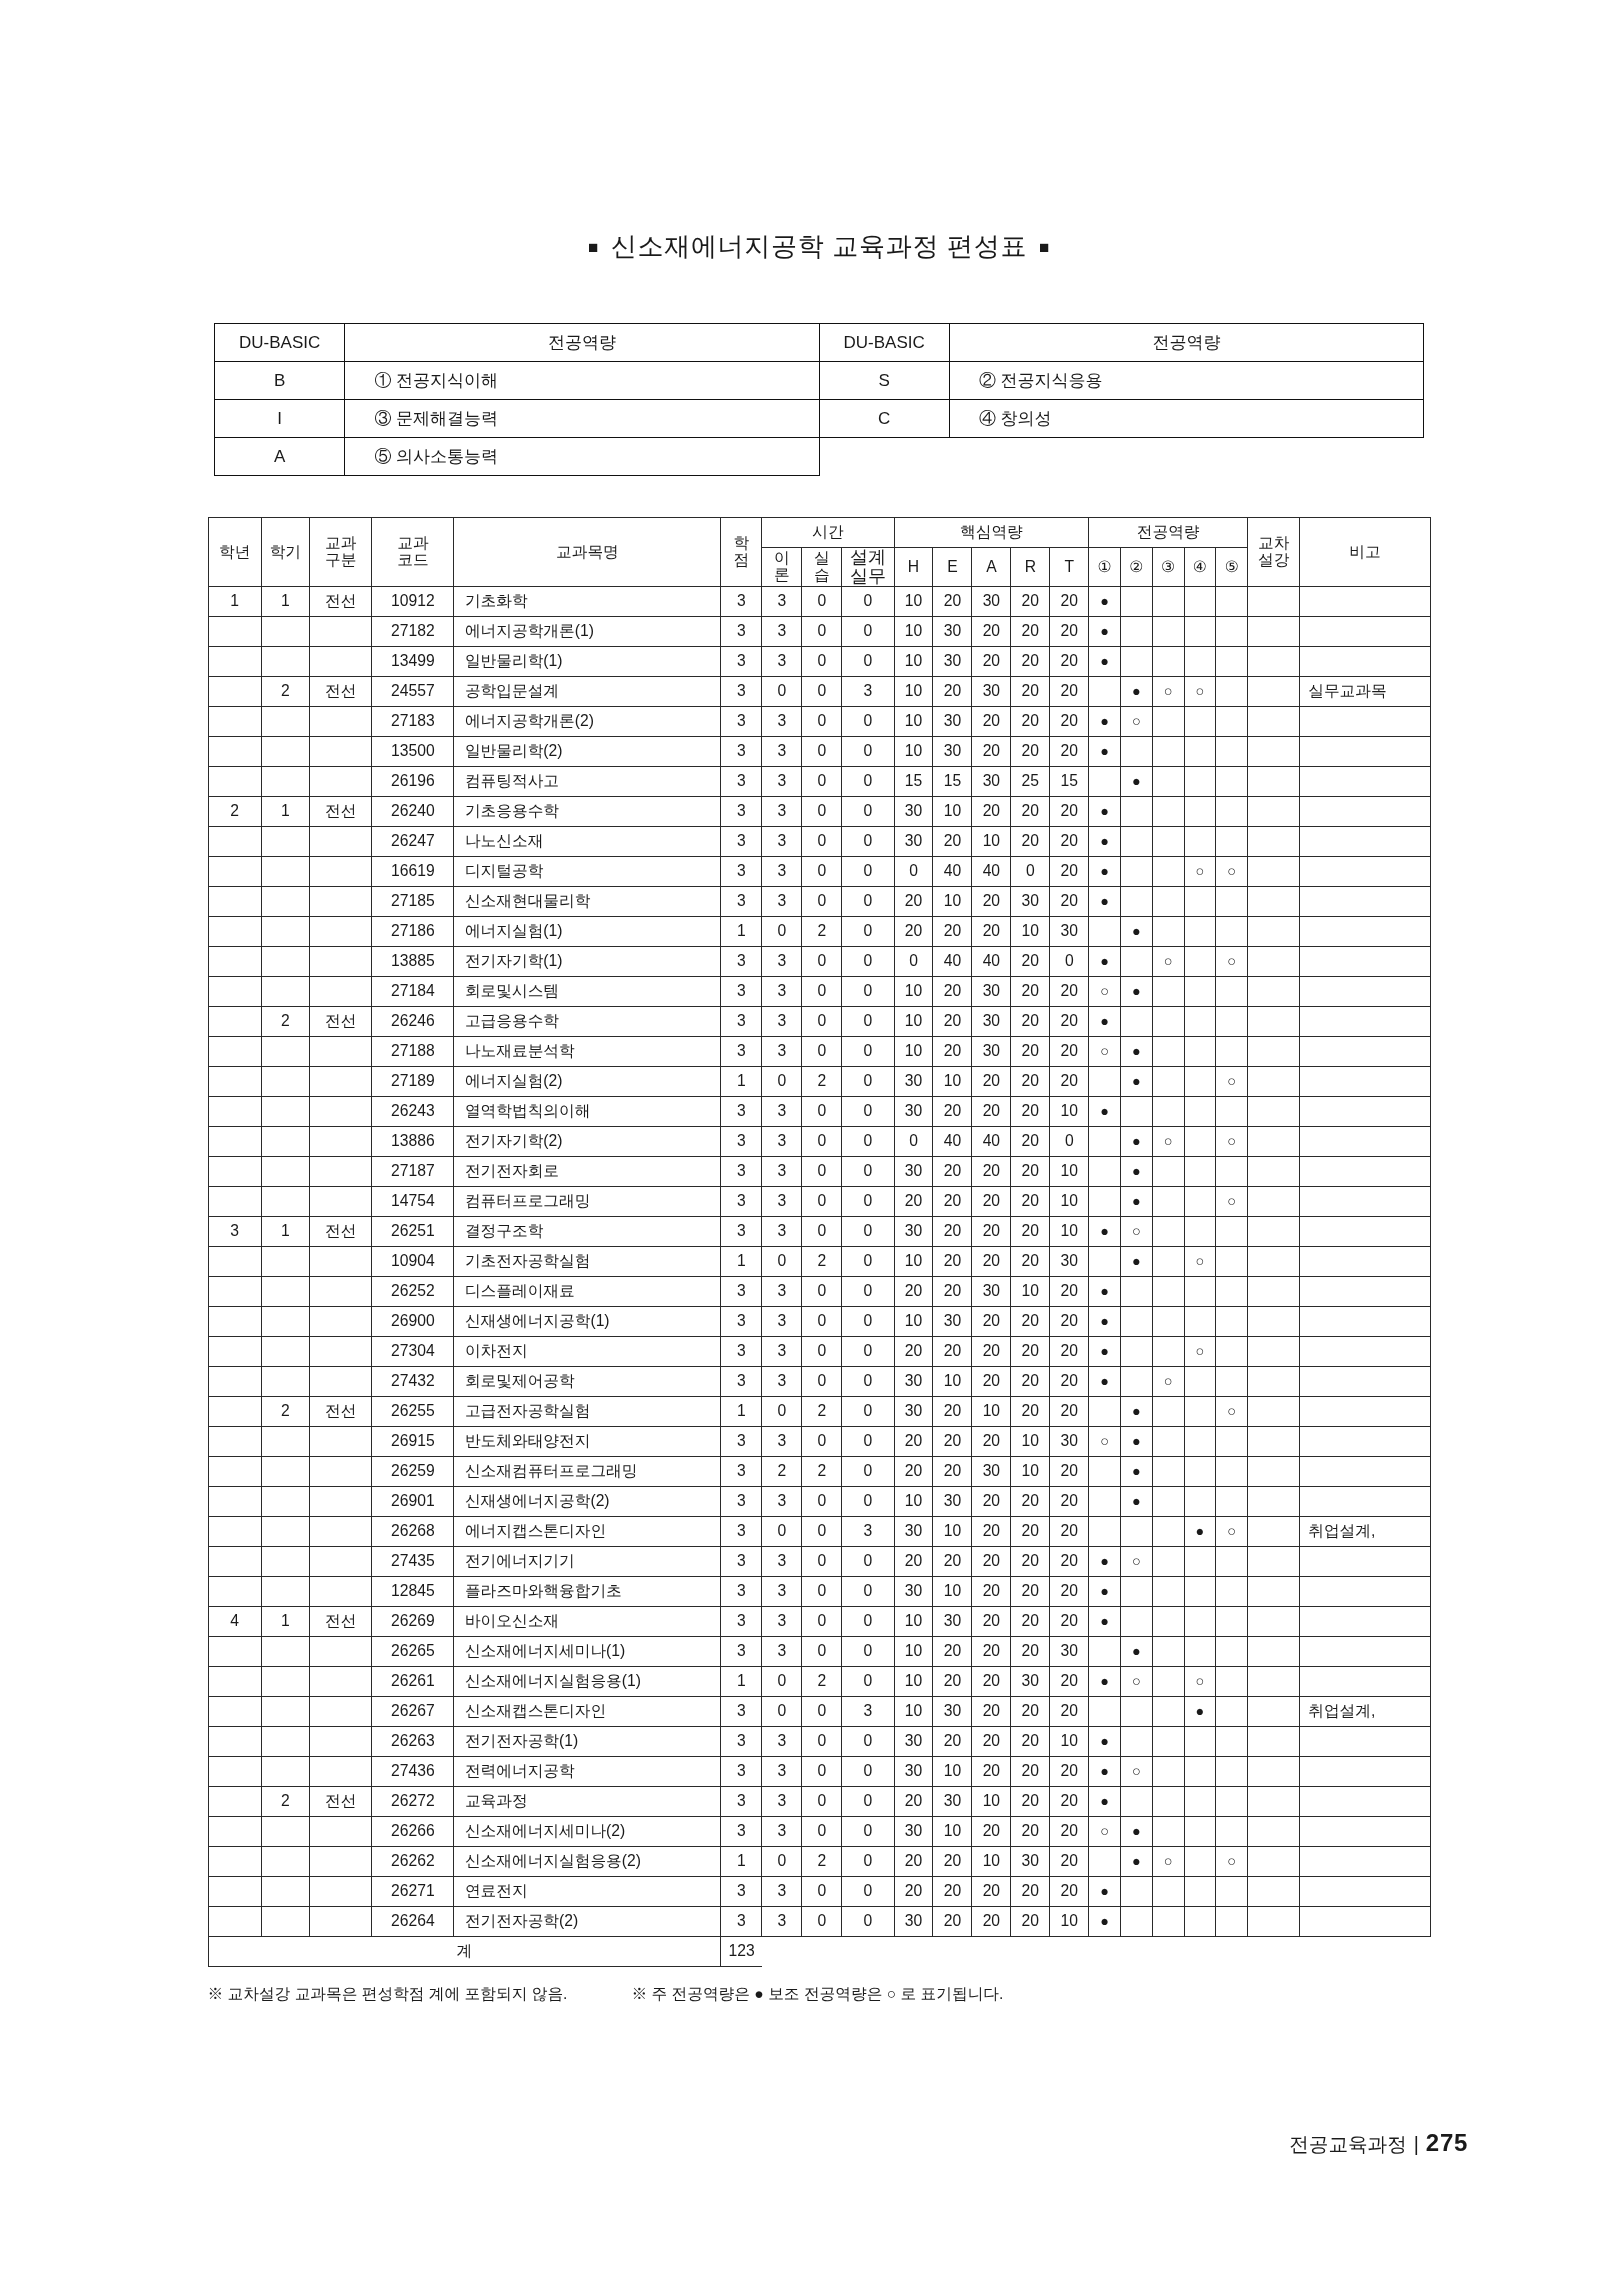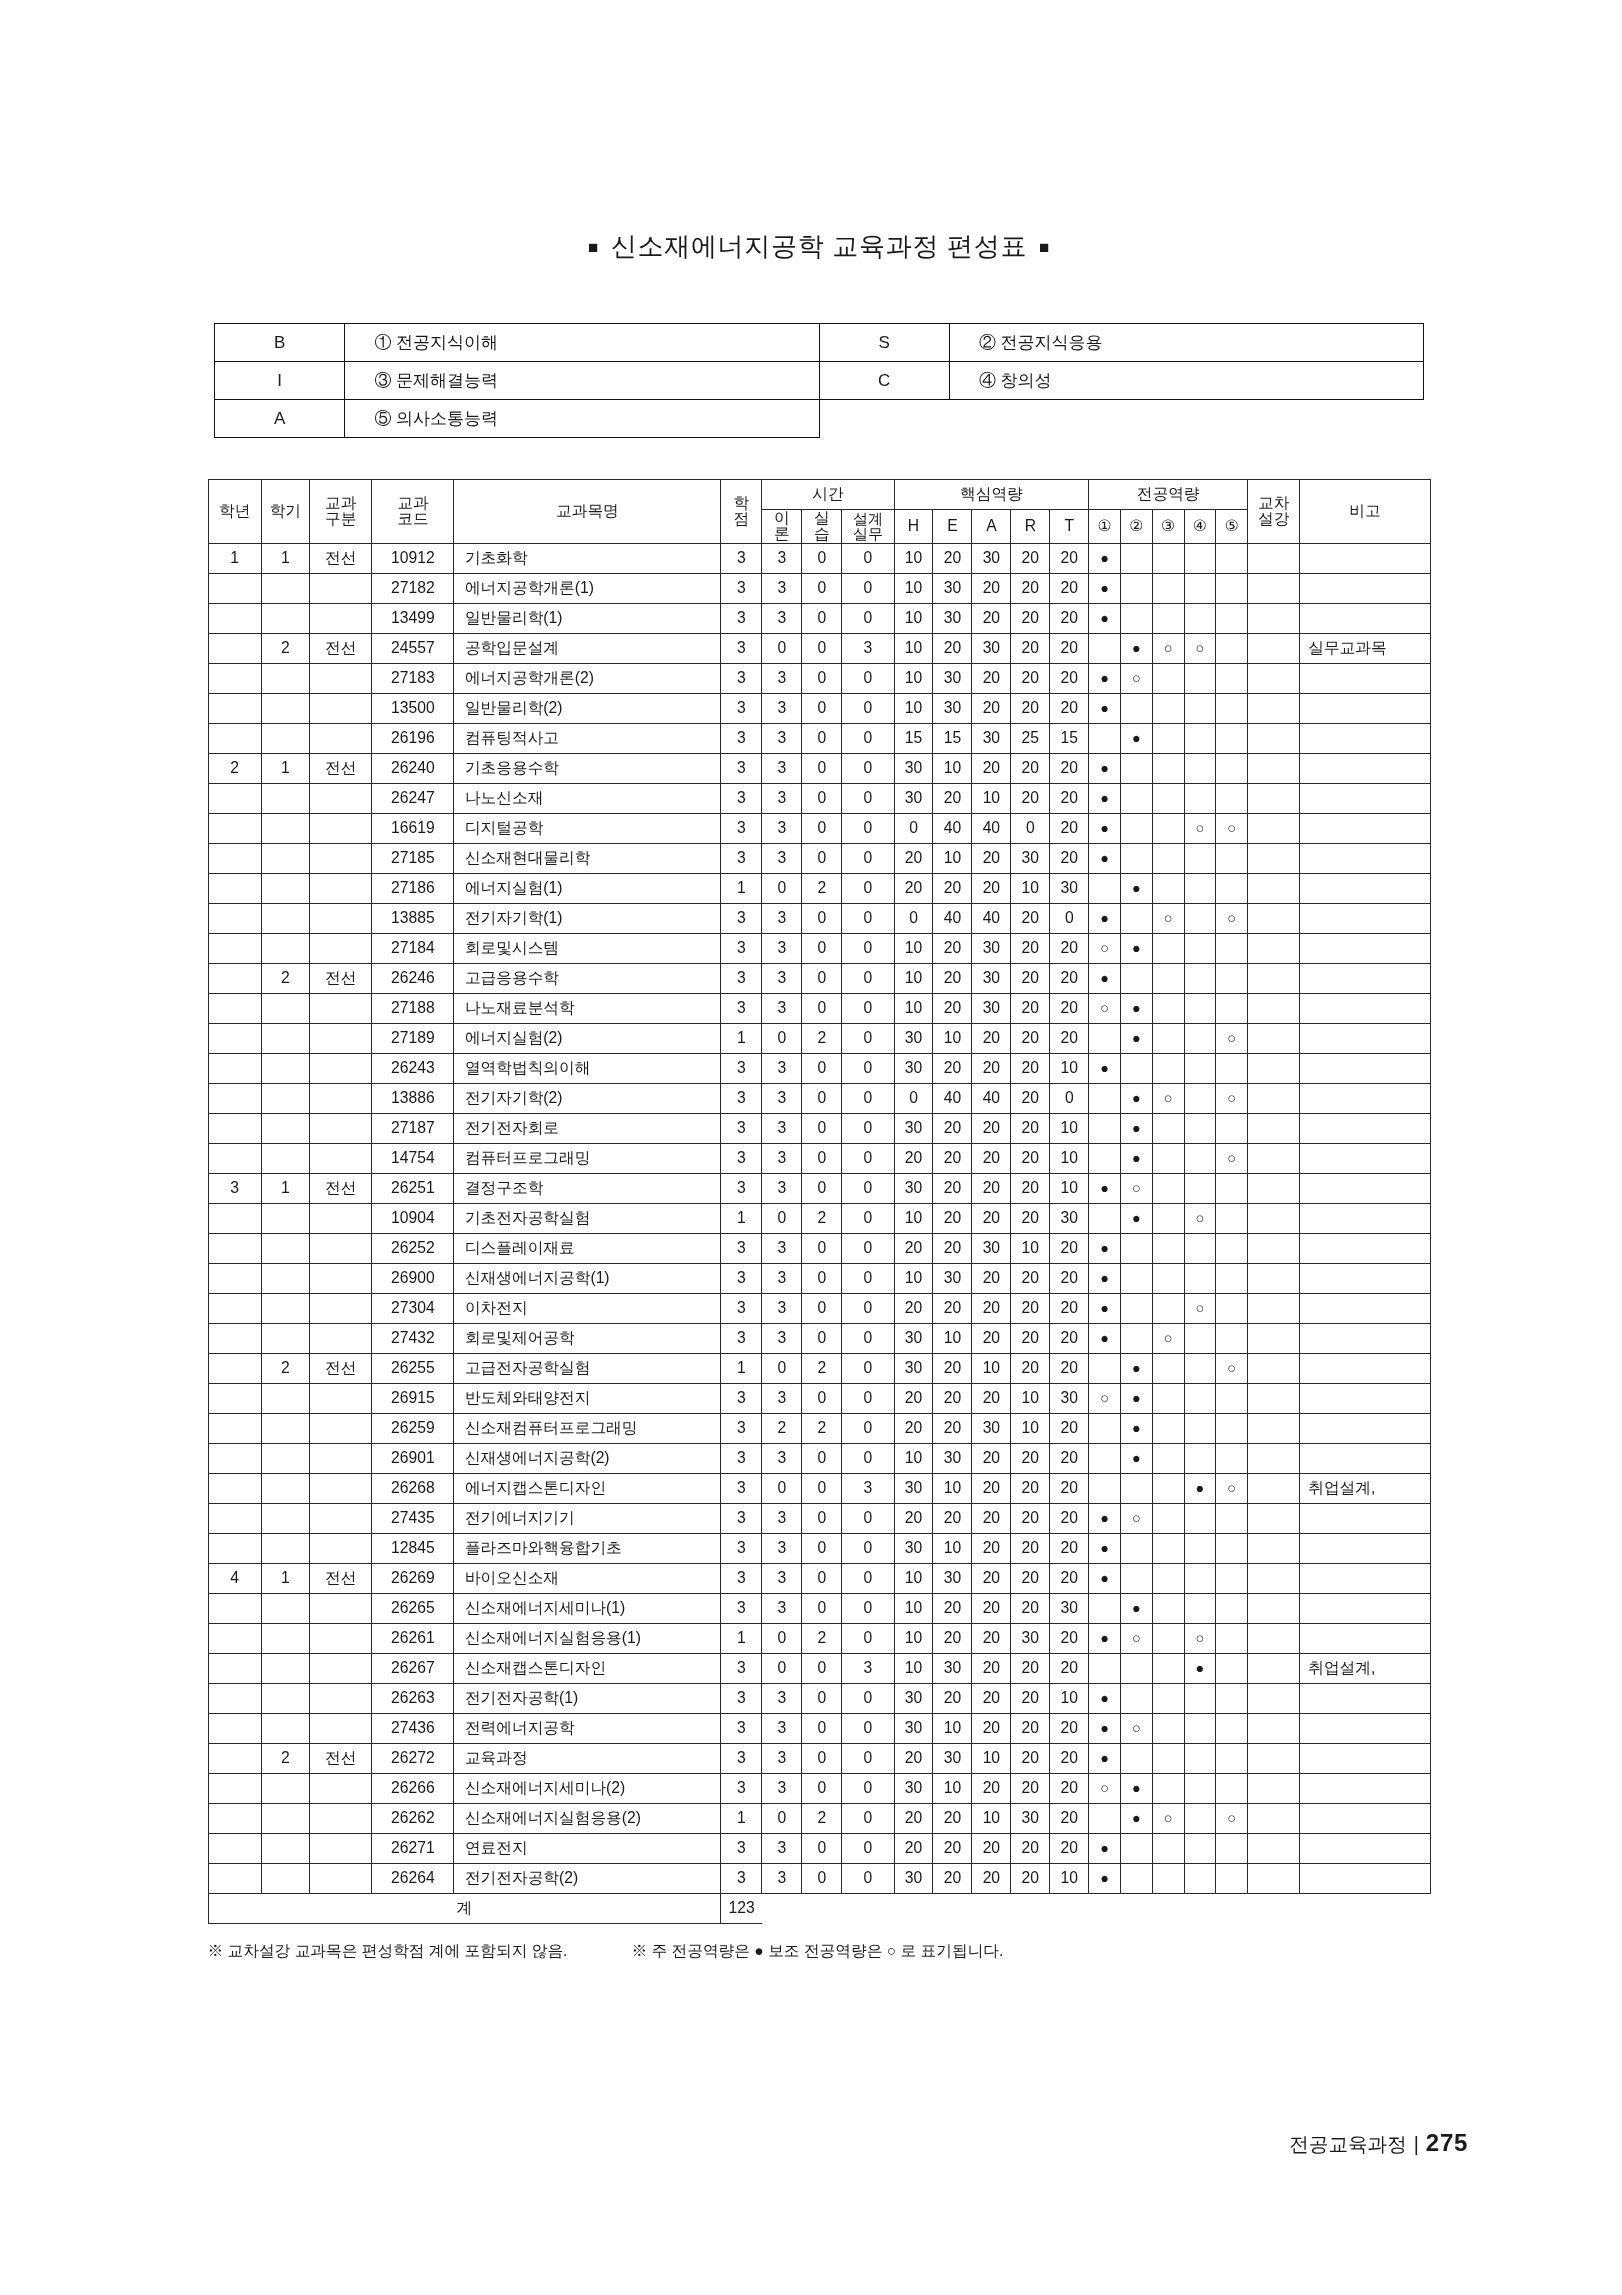--- a/index.html
+++ b/index.html
@@ -100,21 +100,21 @@
   .c-major  { width: 30px; }
   .c-cross  { width: 50px; }
   .c-note   { width: 118px; text-align: left !important; padding-left: 7.9px !important; }
 
   td.name-cell { text-align: left; padding-left: 10.5px; }
   td.note-cell { text-align: left; padding-left: 7.9px; }
   .dot { font-size: 14.4px; line-height: 1; }
   .sumrow td { height: 31px; }
 
   .vstack { display: block; line-height: 1.05; }
-  .small2 { font-size: 15px; }
+  .small2 { font-size: 18px; }
 
   
   .footnote {
     margin: 17px auto 0 auto;
     width: 1223px;
     font-size: 15.7px;
     display: flex;
     gap: 64px;
   }
   .footer {
@@ -140,20 +140,26 @@
 
 <div class="page">
 
   <div class="title">
     <span class="sq">■</span><span>신소재에너지공학 교육과정 편성표</span><span class="sq">■</span>
   </div>
 
   <div class="legend-wrap">
     <table class="legend">
       <tbody>
+          <tr>
+        <td class="code">DU-BASIC</td>
+        <td class="head">전공역량</td>
+        <td class="code">DU-BASIC</td>
+        <td class="head">전공역량</td>
+      </tr>
       <tr>
         <td class="code">B</td>
         <td class="desc">① 전공지식이해</td>
         <td class="code">S</td>
         <td class="desc">② 전공지식응용</td>
       </tr>
       <tr>
         <td class="code">I</td>
         <td class="desc">③ 문제해결능력</td>
         <td class="code">C</td>

